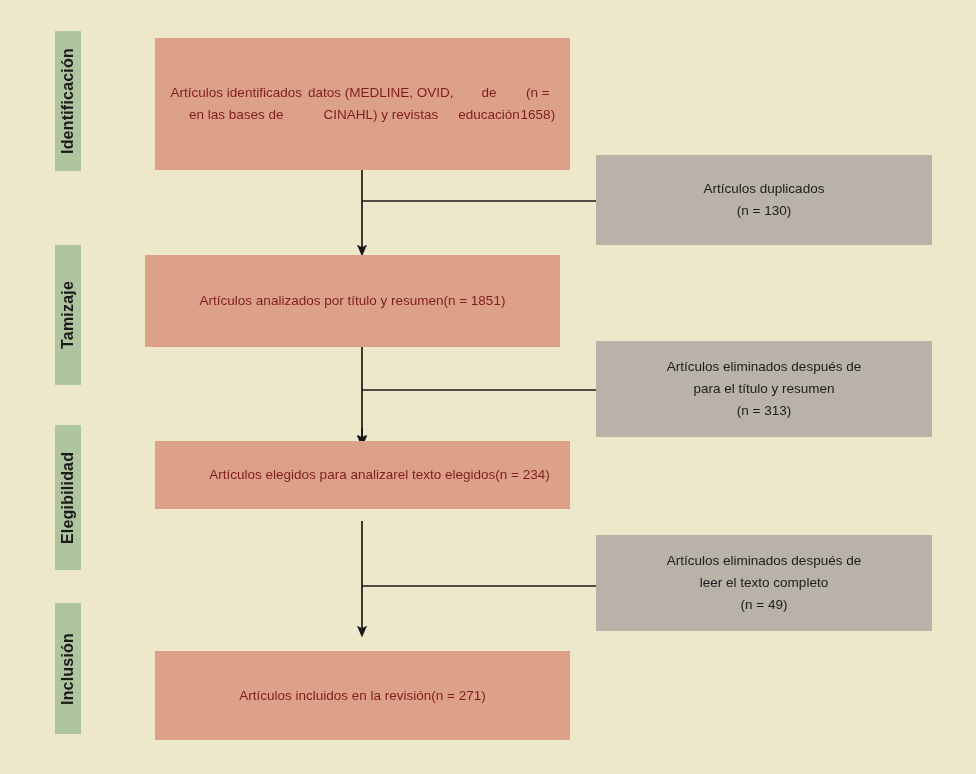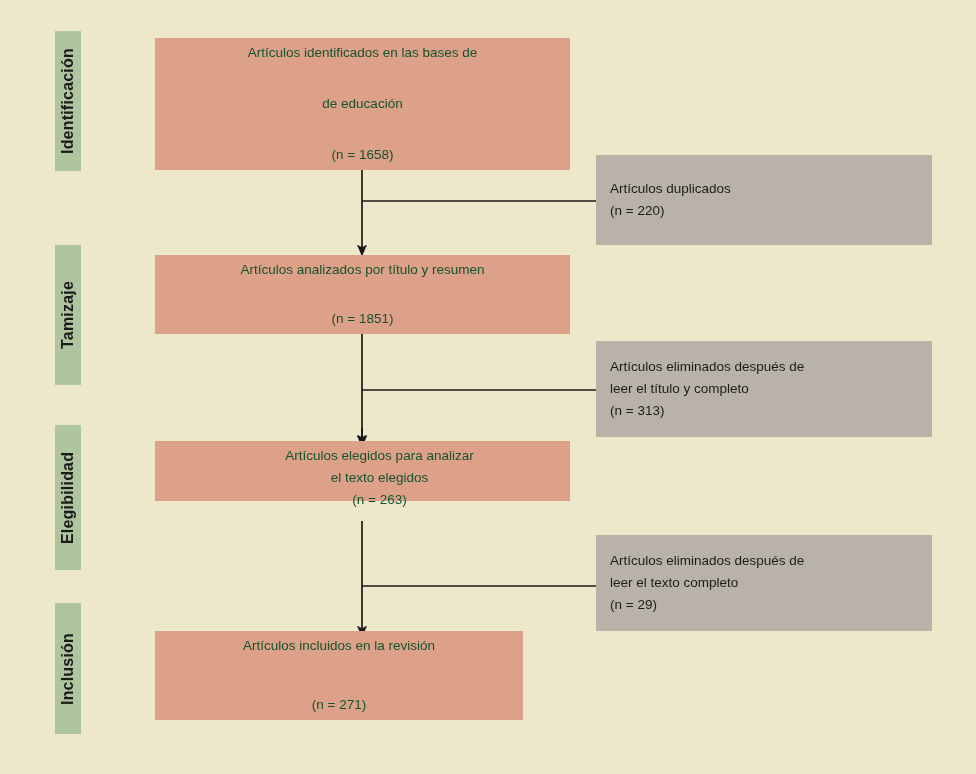--- a/index.html
+++ b/index.html
@@ -34,43 +34,42 @@
     justify-content: center;
     writing-mode: vertical-rl;
     transform: rotate(180deg);
     white-space: nowrap;
   }
 
   
   .main-box {
     position: absolute;
     background: #dda189;
-    color: #14532d;
+    color: #7f1d1d;
     font-size: 13.5px;
     line-height: 1.62;
     text-align: center;
     display: flex;
-    flex-direction: column;
     align-items: center;
-    justify-content: space-between;
+    justify-content: center;
     padding: 4px 14px;
     box-sizing: border-box;
   }
 
   
   .side-box {
     position: absolute;
     background: #b9b2a8;
     color: #1c1c1c;
     font-size: 13.5px;
     line-height: 1.62;
     text-align: center;
     display: flex;
     flex-direction: column;
-    align-items: flex-start;
+    align-items: center;
     justify-content: center;
     padding: 4px 14px;
     box-sizing: border-box;
   }
 
   .box-line { display: block; }
 
   
   .connector-svg {
     position: absolute;
@@ -119,50 +118,51 @@
 
     <line x1="362" y1="390" x2="596" y2="390" stroke="#1a1a1a" stroke-width="1.7"></line>
 
     <line x1="362" y1="521" x2="362" y2="631" stroke="#1a1a1a" stroke-width="1.7" marker-end="url(#arrowhead)"></line>
 
     <line x1="362" y1="586" x2="596" y2="586" stroke="#1a1a1a" stroke-width="1.7"></line>
   </svg>
 
   <div class="main-box" style="left:155px; top:38px; width:415px; height:132px;">
     <span class="box-line">Artículos identificados en las bases de</span>
+    <span class="box-line">datos (MEDLINE, OVID, CINAHL) y revistas</span>
     <span class="box-line">de educación</span>
     <span class="box-line">(n = 1658)</span>
   </div>
 
-  <div class="main-box" style="left:155px; top:255px; width:415px; height:79px;">
+  <div class="main-box" style="left:145px; top:255px; width:415px; height:92px;">
     <span class="box-line">Artículos analizados por título y resumen</span>
     <span class="box-line">(n = 1851)</span>
   </div>
 
-  <div class="main-box" style="left:155px; top:441px; width:415px; height:60px;padding-left:48px;">
+  <div class="main-box" style="left:155px; top:441px; width:415px; height:68px;padding-left:48px;">
     <span class="box-line">Artículos elegidos para analizar</span>
     <span class="box-line">el texto elegidos</span>
-    <span class="box-line">(n = 263)</span>
+    <span class="box-line">(n = 234)</span>
   </div>
 
-  <div class="main-box" style="left:155px; top:631px; width:368px; height:89px;">
+  <div class="main-box" style="left:155px; top:651px; width:415px; height:89px;">
     <span class="box-line">Artículos incluidos en la revisión</span>
     <span class="box-line">(n = 271)</span>
   </div>
 
   <div class="side-box" style="left:596px; top:155px; width:336px; height:90px;">
     <span class="box-line">Artículos duplicados</span>
-    <span class="box-line">(n = 220)</span>
+    <span class="box-line">(n = 130)</span>
   </div>
 
   <div class="side-box" style="left:596px; top:341px; width:336px; height:96px;">
     <span class="box-line">Artículos eliminados después de</span>
-    <span class="box-line">leer el título y completo</span>
+    <span class="box-line">para el título y resumen</span>
     <span class="box-line">(n = 313)</span>
   </div>
 
   <div class="side-box" style="left:596px; top:535px; width:336px; height:96px;">
     <span class="box-line">Artículos eliminados después de</span>
     <span class="box-line">leer el texto completo</span>
-    <span class="box-line">(n = 29)</span>
+    <span class="box-line">(n = 49)</span>
   </div>
 
 </div>
 
 </body></html>

